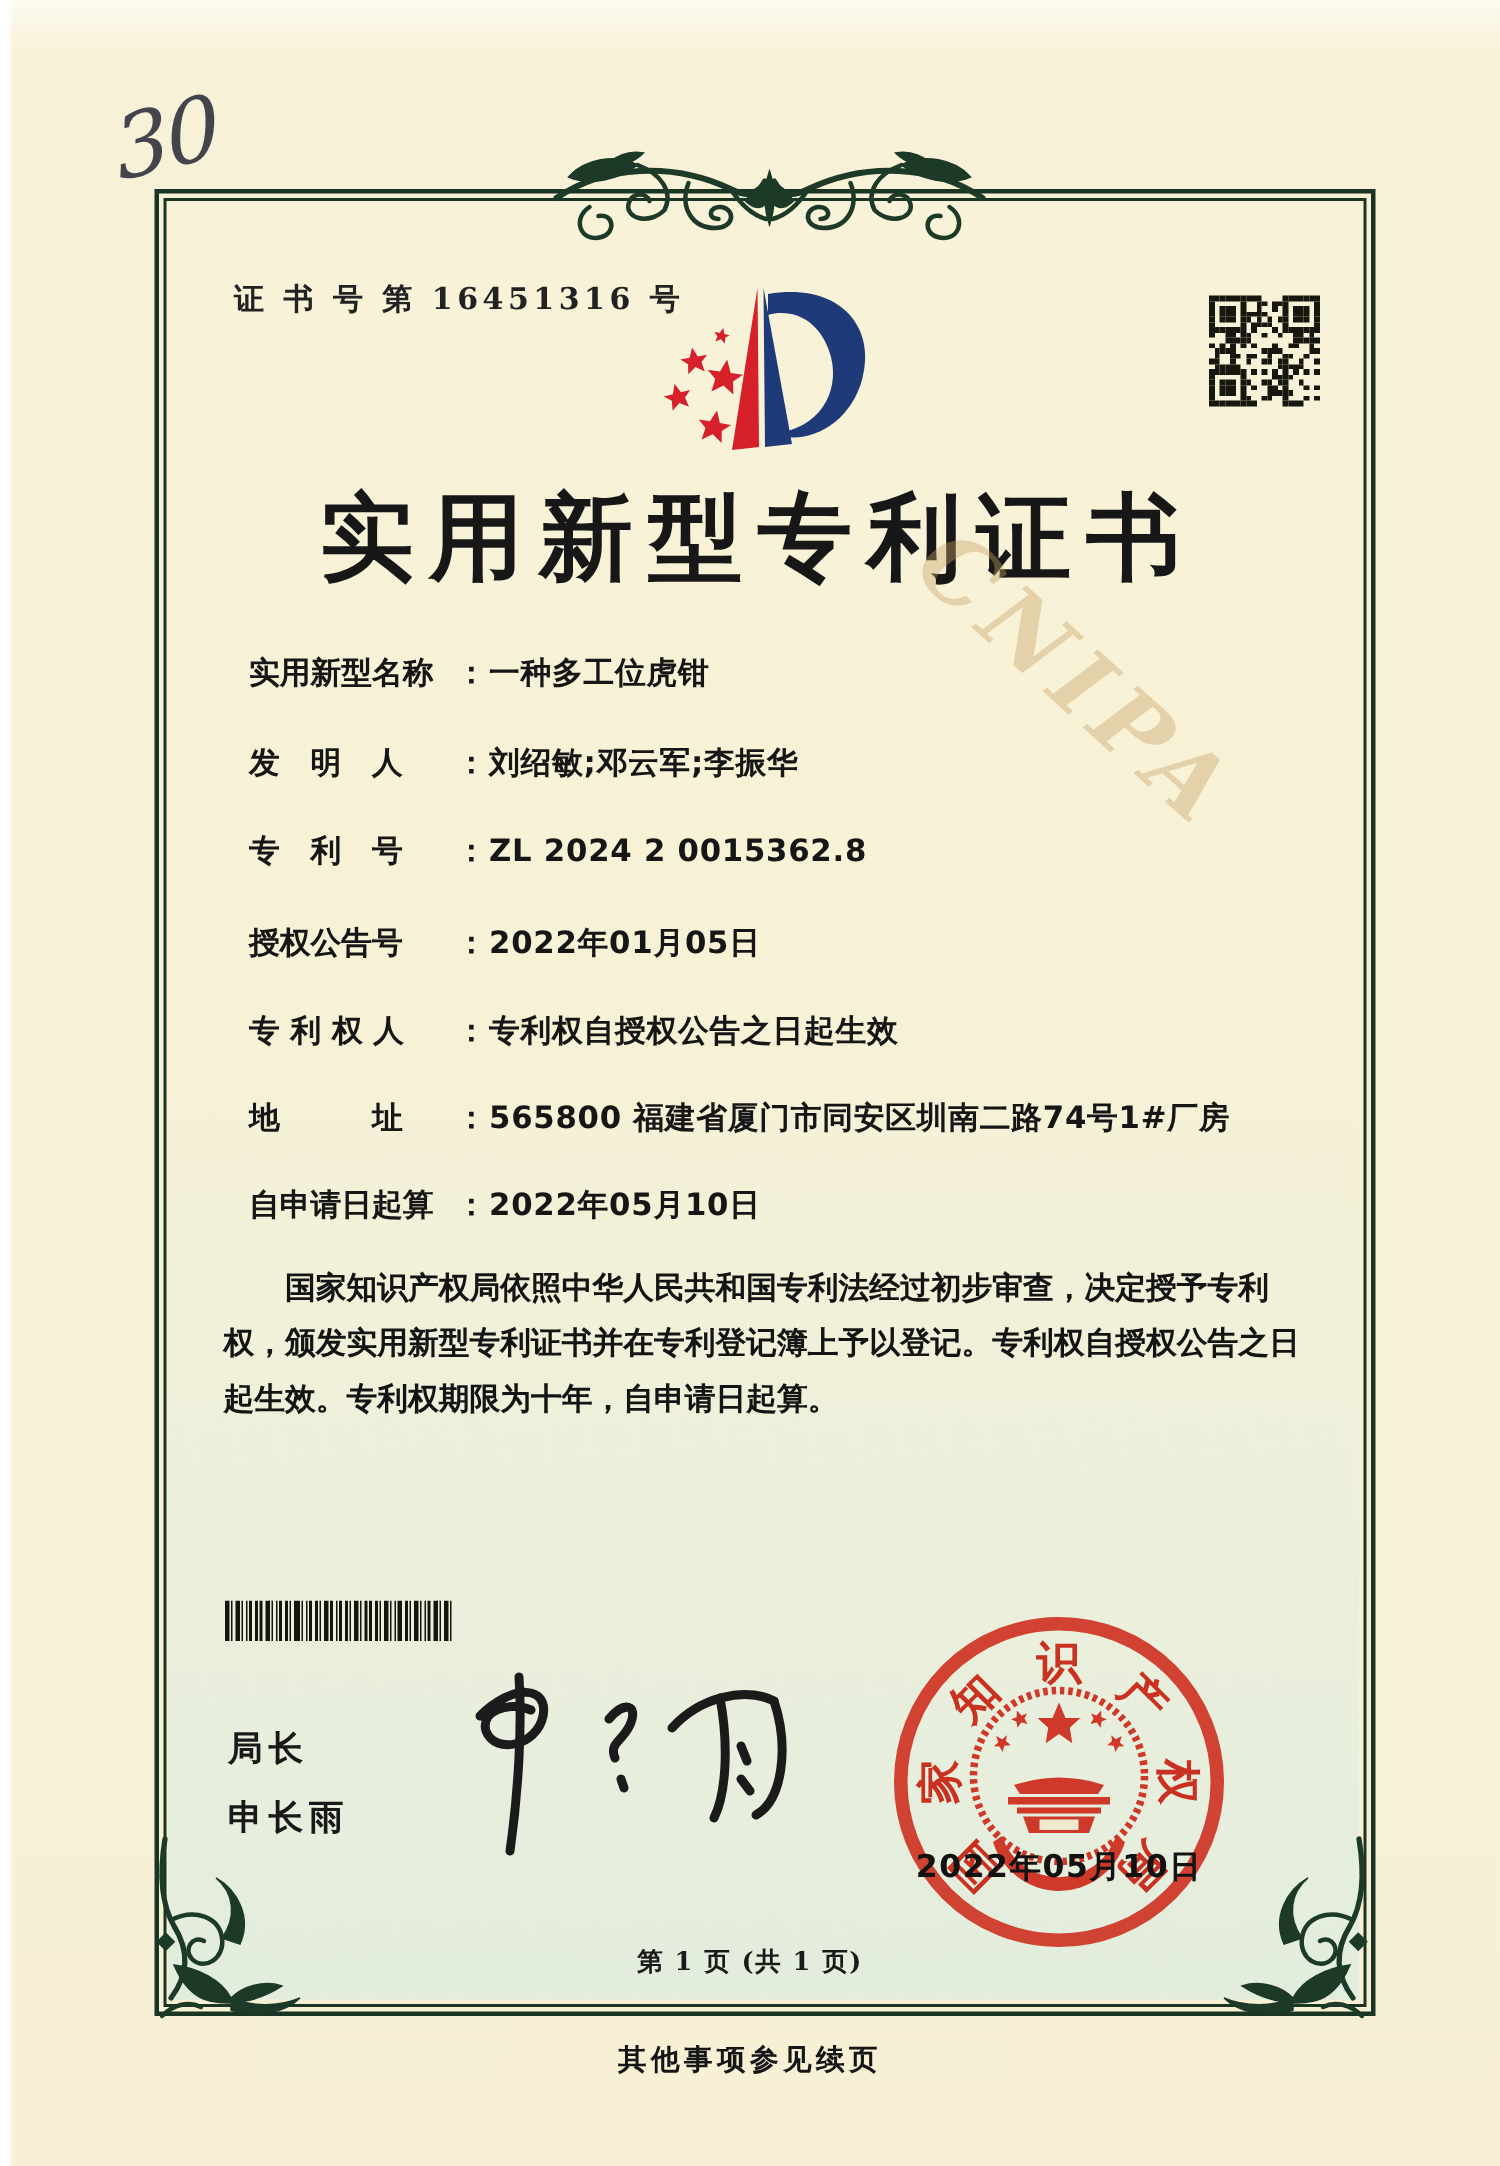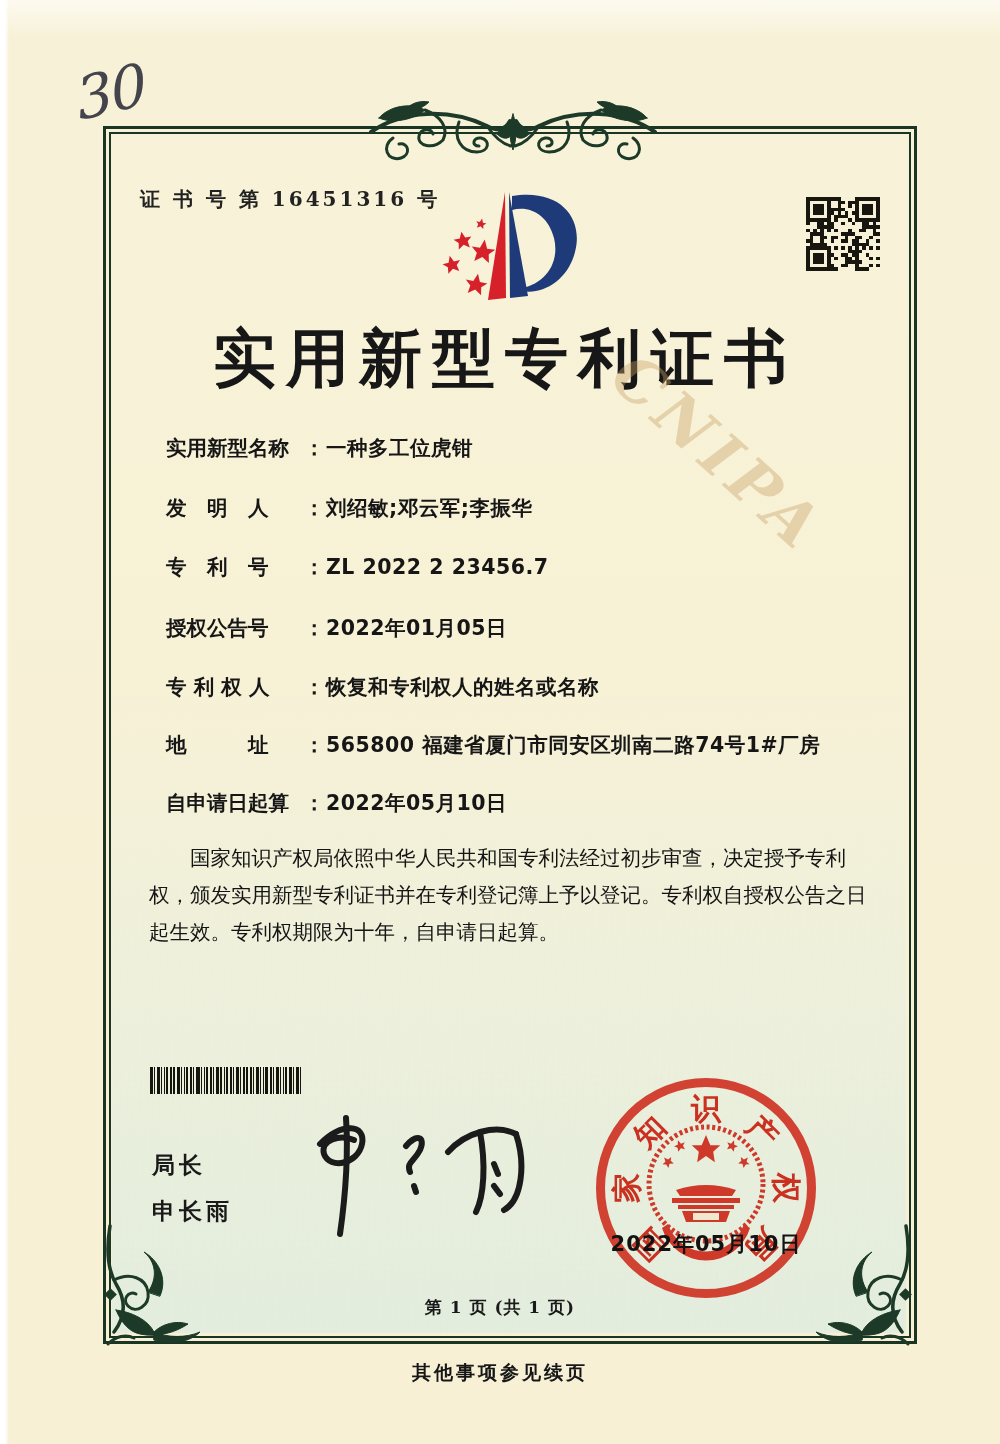--- a/index.html
+++ b/index.html
@@ -28,21 +28,21 @@
       repeating-linear-gradient(93deg,rgba(120,170,125,0.16) 0 1.6px,rgba(120,170,125,0) 1.6px 6.5px),
       repeating-linear-gradient(2deg,rgba(120,170,125,0.10) 0 1.4px,rgba(120,170,125,0) 1.4px 7px);
   }
   
   .handwritten{
     left:76px;top:58px;font-size:58px;color:#44444c;
     font-family:"DejaVu Serif","Liberation Serif",serif;font-style:italic;font-weight:400;
     transform:rotate(-14deg) skewX(-6deg);letter-spacing:-2px;
   }
   .cert-no{
-    left:140px;top:186px;font-size:20px;font-weight:600;letter-spacing:3px;
+    left:156px;top:186px;font-size:20px;font-weight:600;letter-spacing:3px;
     font-family:"DejaVu Serif","Liberation Serif",serif;color:#222;
   }
   .doc-title{
     left:0;top:316px;width:100%;text-align:center;
     font-family:"DejaVu Serif","Liberation Serif",serif;
     font-size:63px;font-weight:700;letter-spacing:10px;padding-left:10px;box-sizing:border-box;color:#171717;
   }
   .qr{
     left:806px;top:197px;width:74px;height:74px;background:#f7f1d7;
     display:grid;grid-template-columns:repeat(21,1fr);grid-template-rows:repeat(21,1fr);
@@ -58,21 +58,21 @@
   
   .row{left:166px;width:740px;height:30px;line-height:30px;font-size:20.5px;font-weight:700;color:#161616;}
   .row .lbl{display:inline-block;width:138px;}
   .row .col{display:inline-block;width:22px;}
   .row .val{letter-spacing:0.5px;}
   .pair2{position:absolute;left:358px;top:0;}
   
   .law{
     left:149px;top:840px;width:722px;
     font-family:"DejaVu Serif","Liberation Serif",serif;
-    font-size:20.5px;line-height:37px;font-weight:400;color:#141414;
+    font-size:20.5px;line-height:37px;font-weight:700;color:#141414;
   }
   .law p{margin:0;text-indent:2em;}
   
   .barcode{left:150px;top:1067px;width:256px;height:27px;font-size:0;white-space:nowrap;overflow:hidden;}
   .barcode i{display:inline-block;height:100%;background:#15150f;}
   .barcode s{display:inline-block;height:100%;}
   
   .officer{left:152px;font-size:23px;font-weight:700;color:#191919;letter-spacing:4px;}
   .sig-svg{left:290px;top:1108px;}
   
@@ -608,27 +608,27 @@
 
 <div class="abs watermark">CNIPA</div>
 
 <div class="abs row" style="top:433px;">
   <span class="lbl">实用新型名称</span><span class="col">：</span><span class="val">一种多工位虎钳</span>
 </div>
 <div class="abs row" style="top:493px;">
   <span class="lbl">发　明　人</span><span class="col">：</span><span class="val">刘绍敏;邓云军;李振华</span>
 </div>
 <div class="abs row" style="top:552px;">
-  <span class="lbl">专　利　号</span><span class="col">：</span><span class="val">ZL 2022 2 23456.7</span>
+  <span class="lbl">专　利　号</span><span class="col">：</span><span class="val">ZL 2024 2 0015362.8</span>
 </div>
 <div class="abs row" style="top:613px;">
   <span class="lbl">授权公告号</span><span class="col">：</span><span class="val">2022年01月05日</span>
 </div>
 <div class="abs row" style="top:672px;">
-  <span class="lbl">专 利 权 人</span><span class="col">：</span><span class="val">恢复和专利权人的姓名或名称</span>
+  <span class="lbl">专 利 权 人</span><span class="col">：</span><span class="val">专利权自授权公告之日起生效</span>
 </div>
 <div class="abs row" style="top:730px;">
   <span class="lbl">地　　　址</span><span class="col">：</span><span class="val">565800 福建省厦门市同安区圳南二路74号1#厂房</span>
 </div>
 <div class="abs row" style="top:788px;">
   <span class="lbl">自申请日起算</span><span class="col">：</span><span class="val">2022年05月10日</span>
 </div>
 
 <div class="abs law">
   <p>国家知识产权局依照中华人民共和国专利法经过初步审查，决定授予专利权，颁发实用新型专利证书并在专利登记簿上予以登记。专利权自授权公告之日起生效。专利权期限为十年，自申请日起算。</p>

